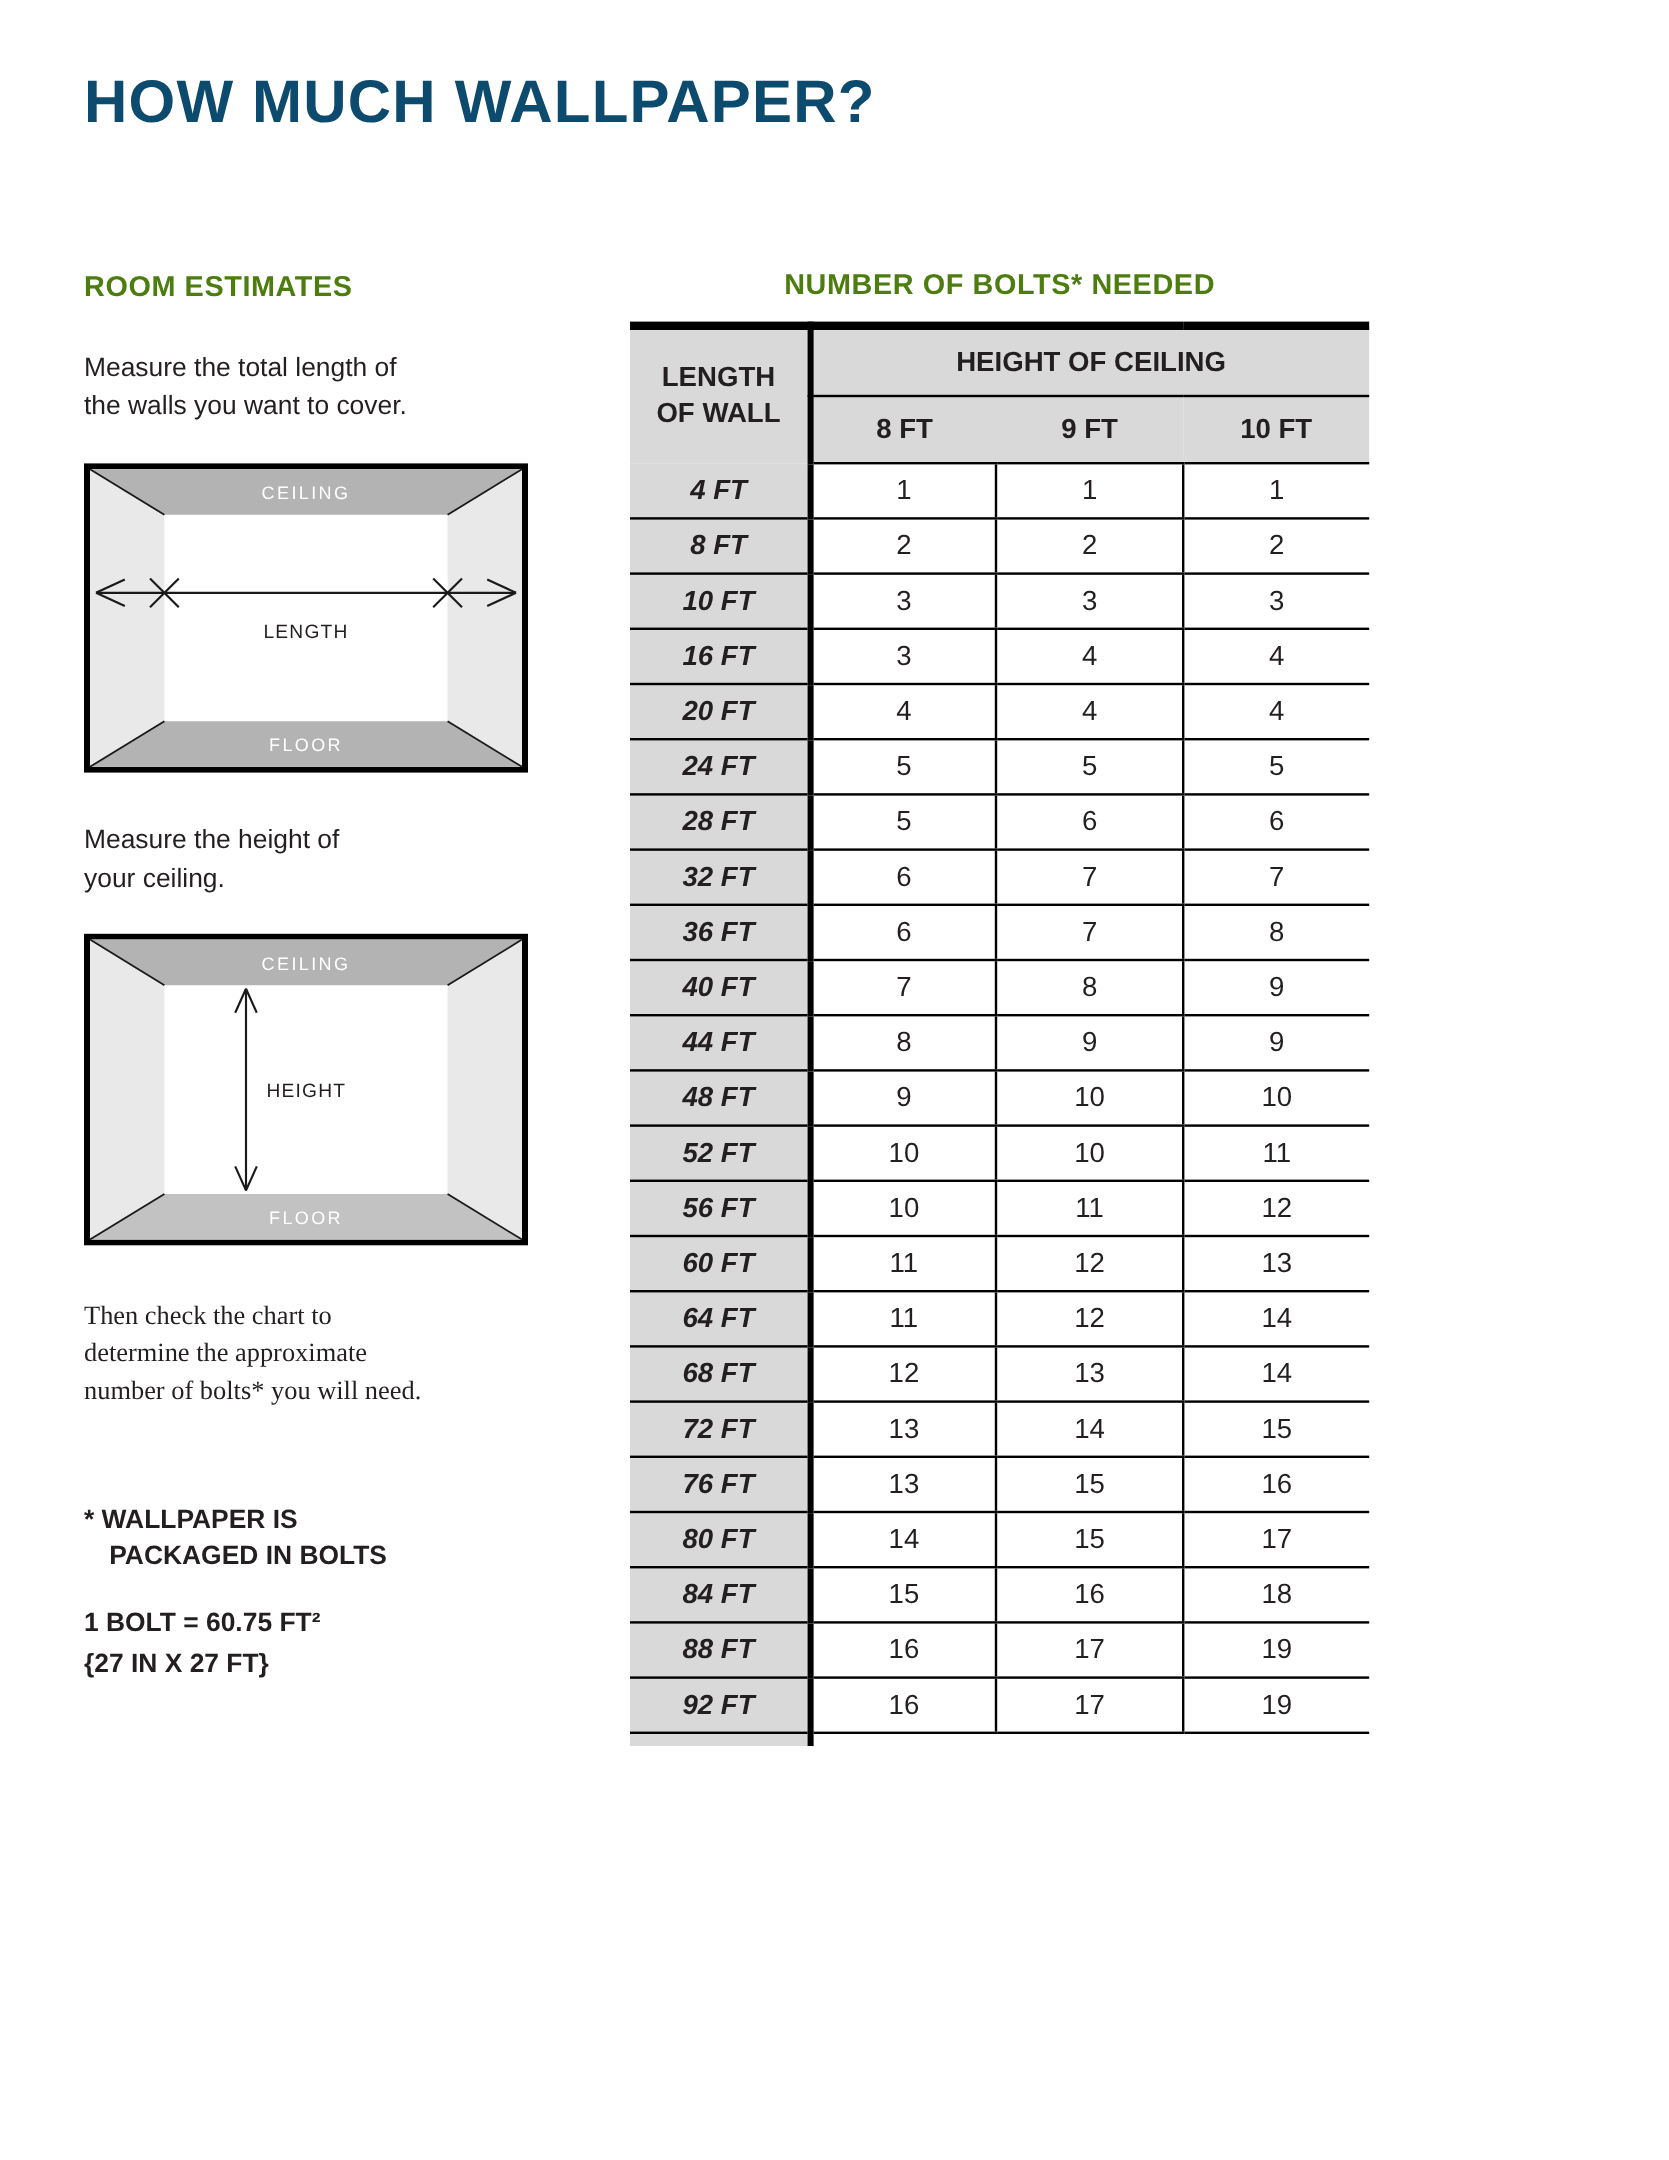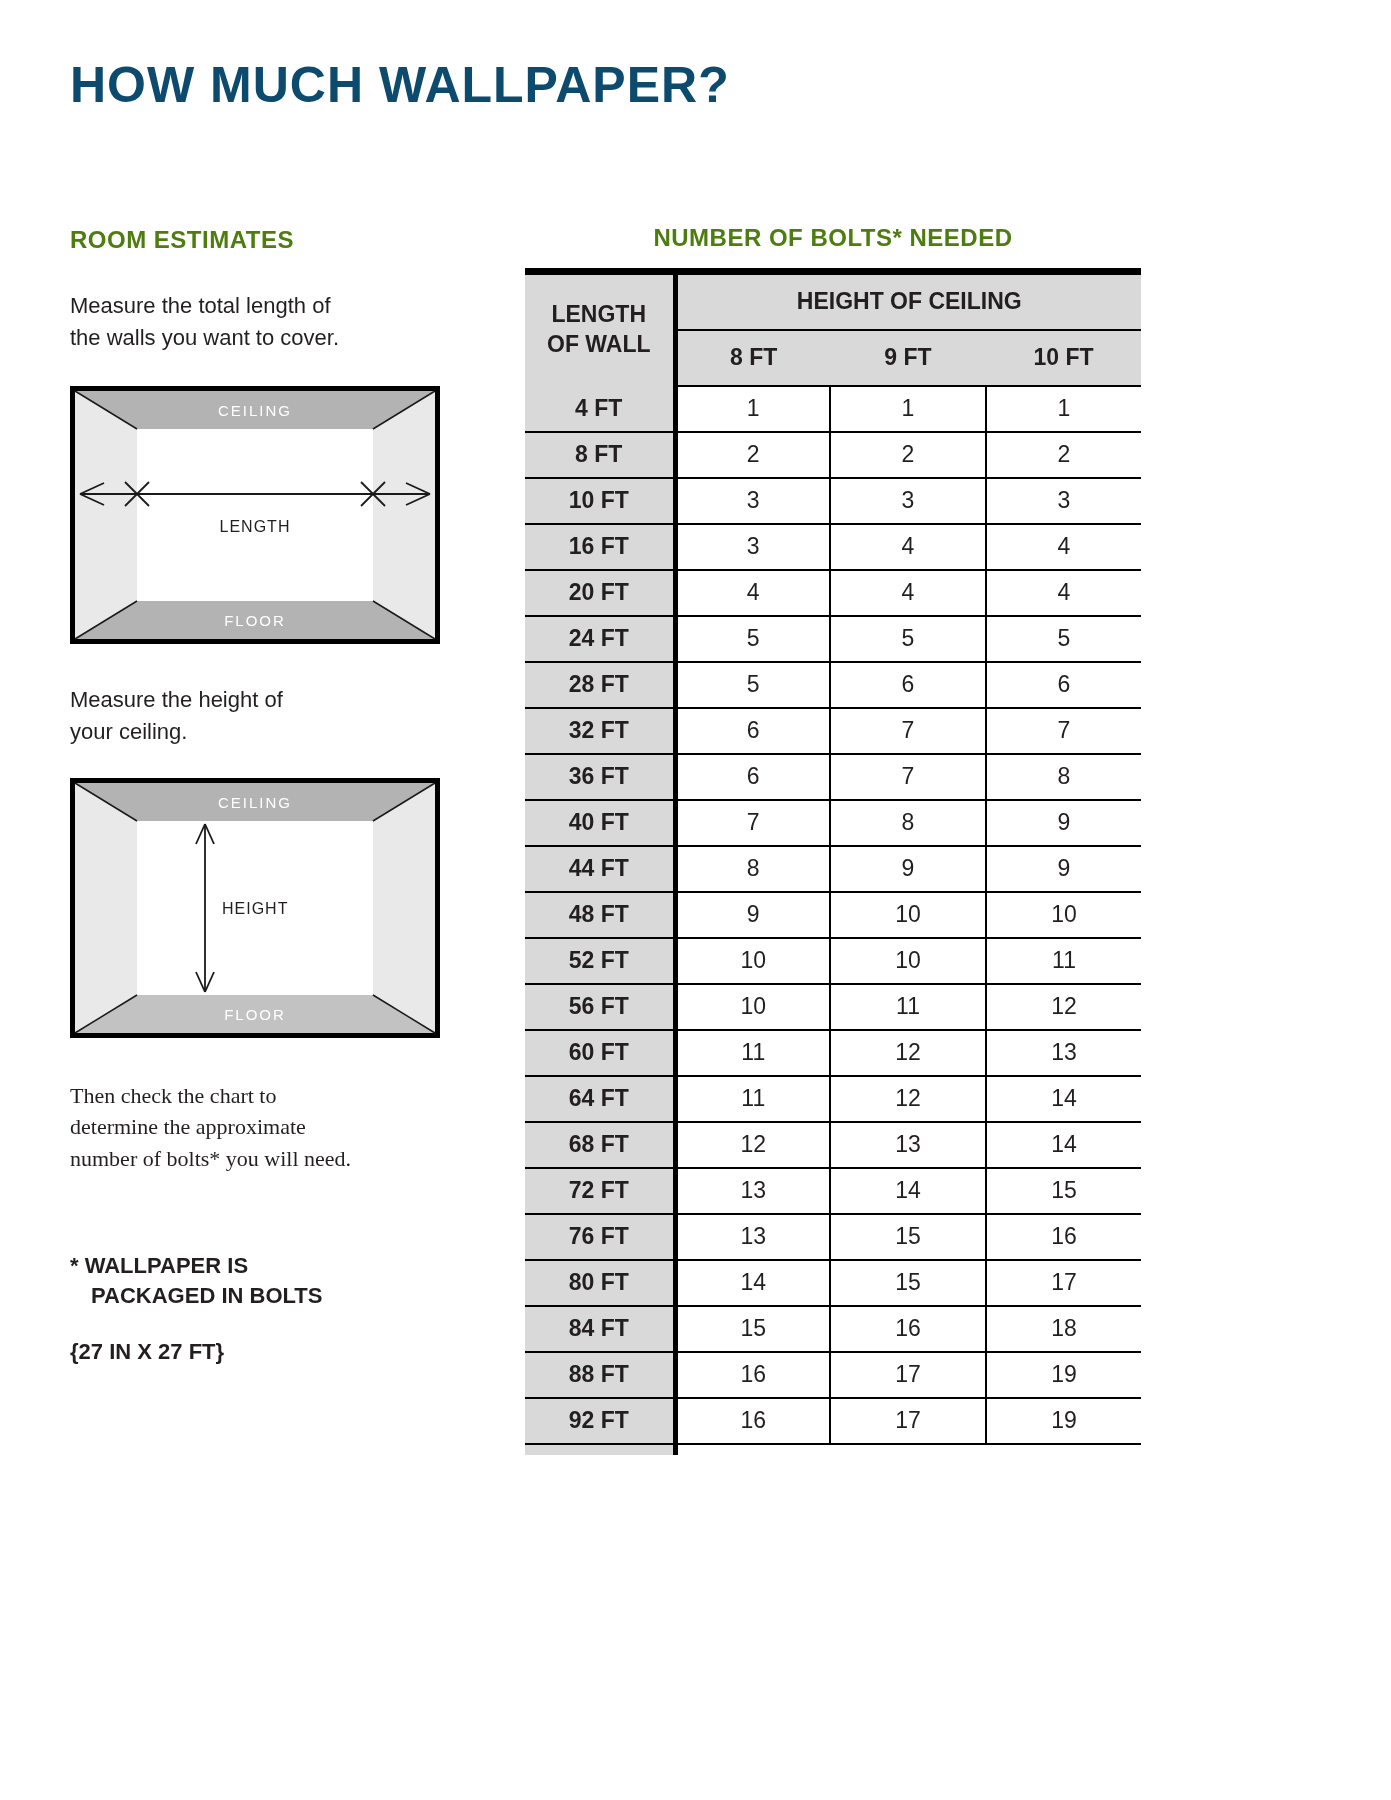--- a/index.html
+++ b/index.html
@@ -49,21 +49,21 @@
     background:#d9d9d9; font-weight:bold; font-size:24px; height:58px;
     border-bottom:2px solid #000;
   }
   .col-header {
     background:#d9d9d9; font-weight:bold; height:56px;
     border-bottom:2px solid #000;
   }
   table.bolts tbody td { height:46px; }
   table.bolts .label-cell {
     background:#d9d9d9; font-weight:bold;
-    border-right:5px solid #000; border-bottom:2px solid #000;
+    border-right:5px solid #000; border-bottom:2px solid #000;font-style:italic;
   }
   table.bolts .value-cell {
     background:#ffffff;
     border-bottom:2px solid #000; border-left:2px solid #000;
   }
   table.bolts tbody tr td.value-cell:nth-child(2) { border-left:none; }
   table.bolts tfoot td { height:11px; }
   table.bolts .foot-label { background:#d9d9d9; border-right:5px solid #000; }
 </style>
 </head>
@@ -135,20 +135,21 @@
   <p class="step step-3">Then check the chart to
 determine the approximate
 number of bolts* you will need.</p>
 
   <div class="footnote">
     <div class="line1">* WALLPAPER IS</div>
     <div class="line2">PACKAGED IN BOLTS</div>
   </div>
 
   <div class="bolt-info">
+    <div>1 BOLT = 60.75 FT²</div>
     <div>{27 IN X 27 FT}</div>
   </div>
 </div>
 
 <div class="right-col">
   <h2 class="section-heading">NUMBER OF BOLTS* NEEDED</h2>
 
   <table class="bolts">
     <colgroup>
       <col style="width:150px">

